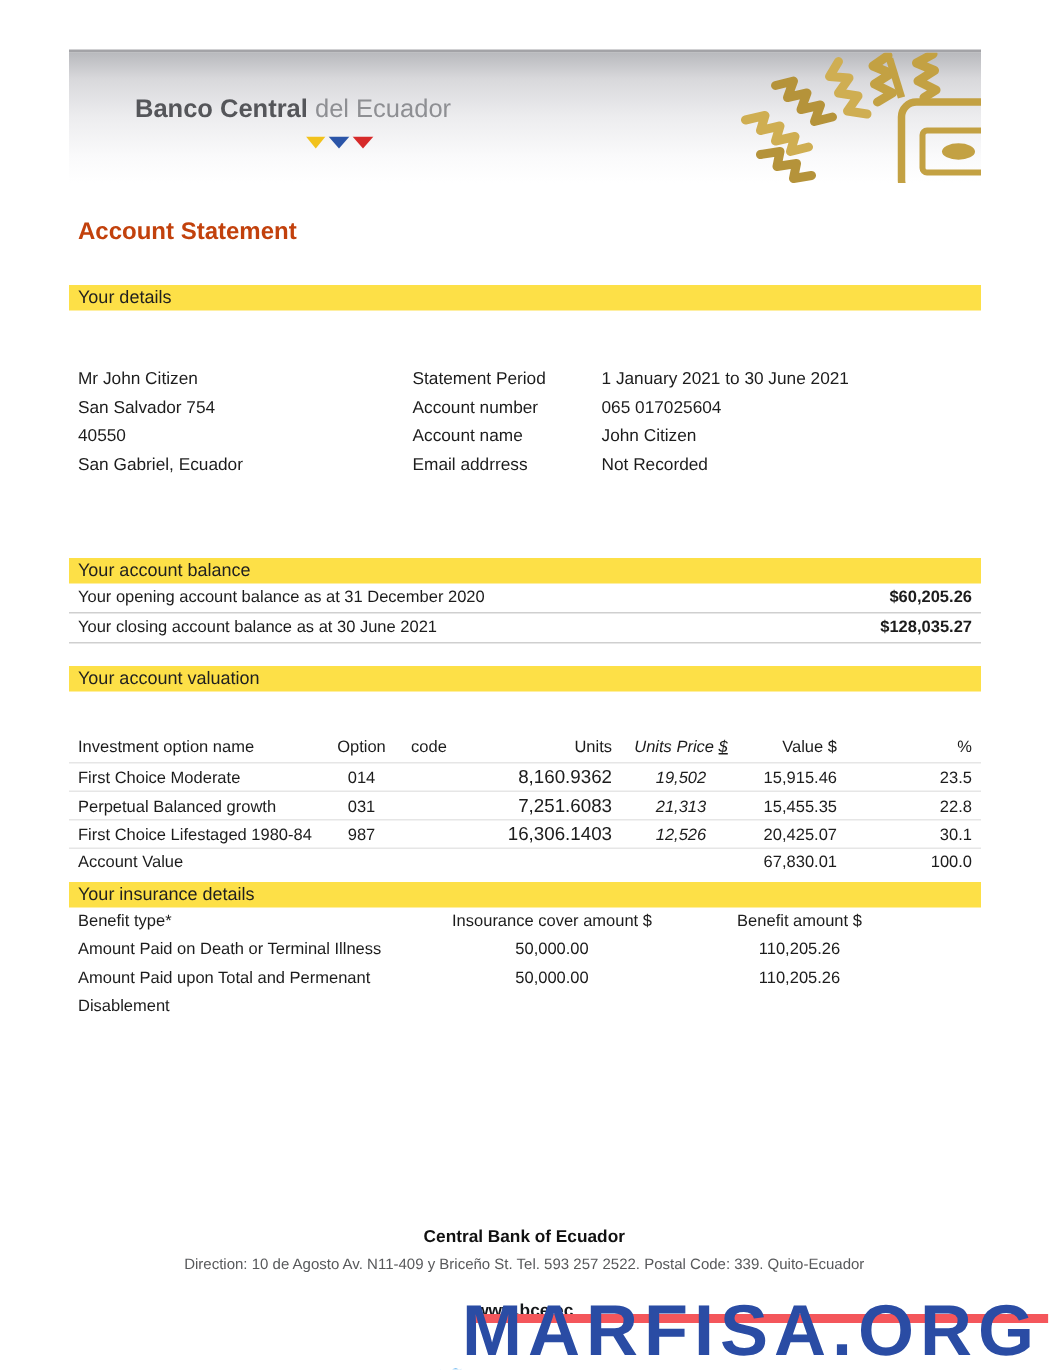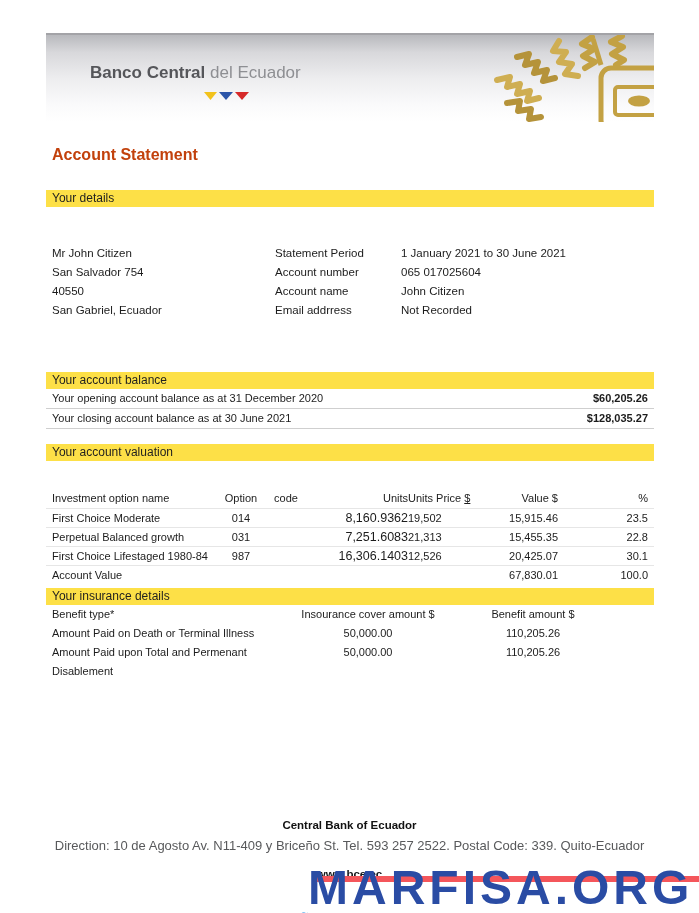--- a/index.html
+++ b/index.html
@@ -39,37 +39,37 @@
 
   
   .valuation{position:absolute;left:46px;top:461px;width:608px;font-size:11px;box-sizing:border-box;margin-top:28px;}
   .vrow{display:flex;align-items:baseline;height:18px;line-height:18px;padding:0 6px;border-bottom:1px solid #e6e6e6;}
   .vrow.head{height:19px;line-height:19px;}
   .vrow.total{border-bottom:none;}
   .c-name{flex:1;text-align:left;}
   .c-opt{width:46px;text-align:center;}
   .c-code{width:44px;text-align:center;}
   .c-units{width:100px;text-align:right;}
-  .c-price{width:92px;text-align:left;}
+  .c-price{width:92px;text-align:center;font-style:italic;}
   .c-value{width:58px;text-align:right;}
   .c-pct{width:90px;text-align:right;}
   .vrow:not(.head) .c-units{font-size:12.5px;}
   .u{text-decoration:underline;}
 
   
   .insurance{position:absolute;left:46px;top:605px;width:608px;font-size:11px;box-sizing:border-box;}
   .irow{display:flex;height:19px;line-height:19px;padding:0 6px;}
   .i-benefit{width:226px;}
   .i-cover{width:180px;text-align:center;}
   .i-amount{width:150px;text-align:center;}
   .i-spacer{flex:1;}
 
   
   .f-bank{position:absolute;left:0;top:819px;width:699px;text-align:center;font-weight:700;font-size:11.5px;color:#111;}
-  .f-addr{position:absolute;left:0;top:838px;width:699px;text-align:center;font-size:13px;color:#58595b;}
+  .f-addr{position:absolute;left:0;top:838px;width:699px;text-align:center;font-size:10px;color:#58595b;}
   .f-social{position:absolute;left:0;top:868px;width:699px;display:flex;justify-content:center;
             align-items:center;gap:32px;font-size:11.5px;font-weight:700;color:#14171a;flex-direction:column;}
   .s-item{display:flex;align-items:center;gap:6px;}
   .fb-f{color:#35518d;font-weight:700;font-size:16px;font-family:"Liberation Serif",serif;line-height:1;}
 
   
   .watermark{position:absolute;left:308px;top:829px;font-size:48px;font-weight:700;letter-spacing:4px;
              color:#2a4ca4;white-space:nowrap;z-index:5;margin-top:31px;}
   .red-bar{position:absolute;left:312px;top:876px;width:387px;height:6px;background:#f4565b;z-index:4;}
 </style>

